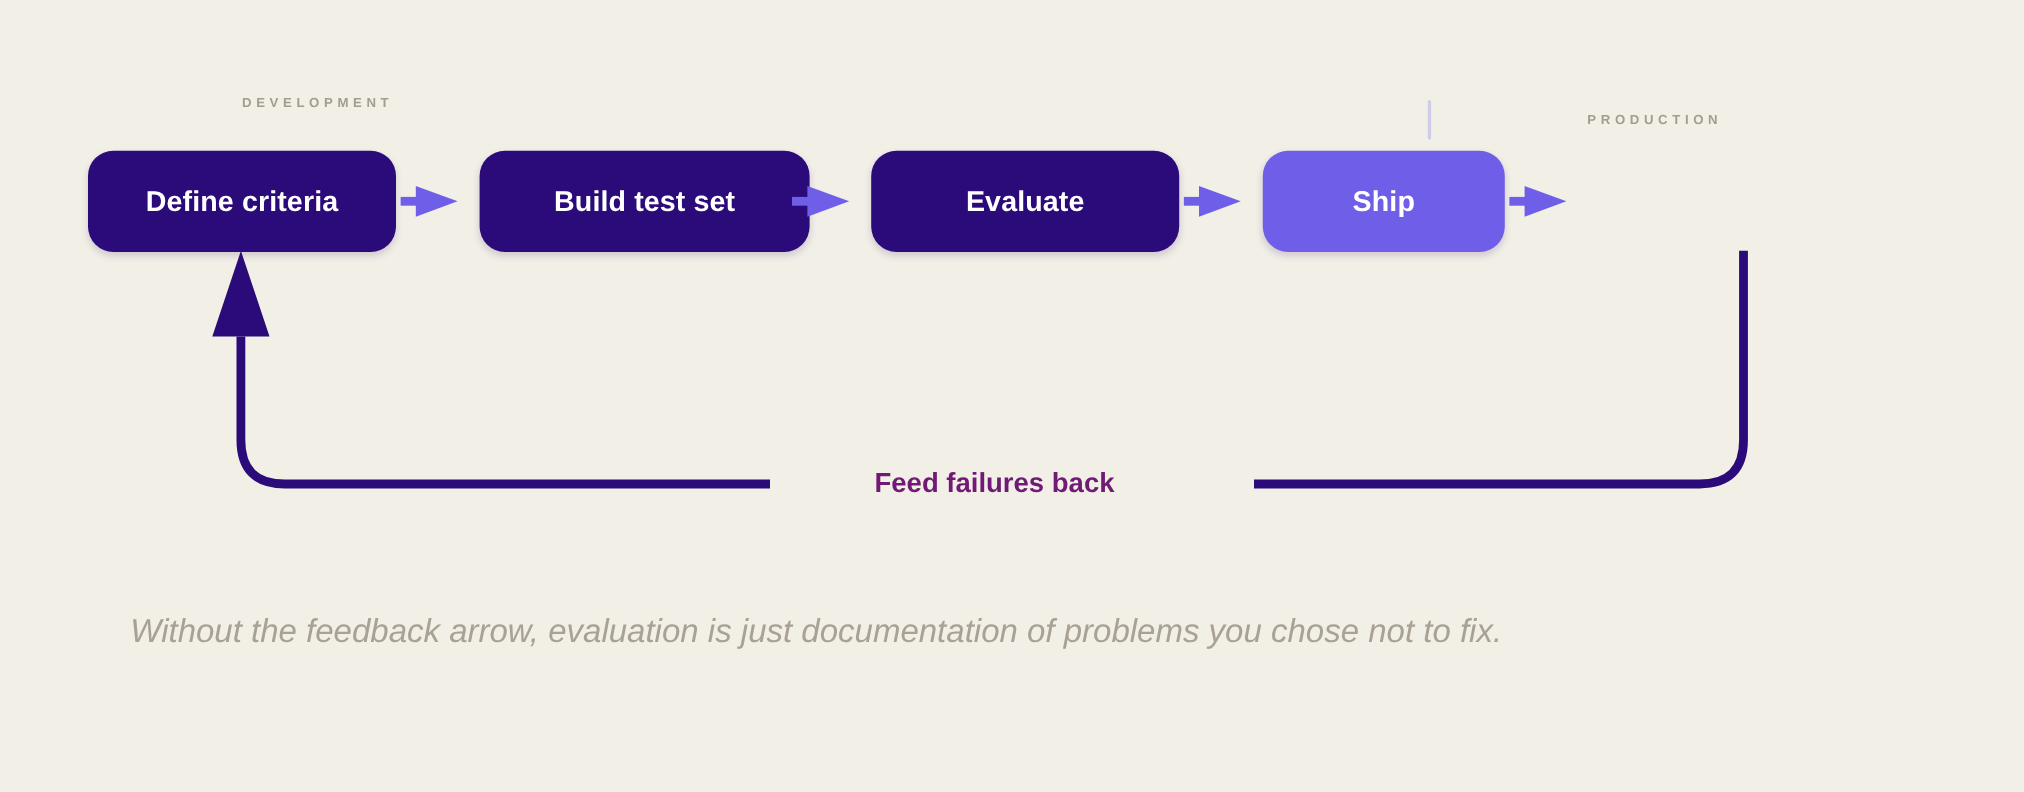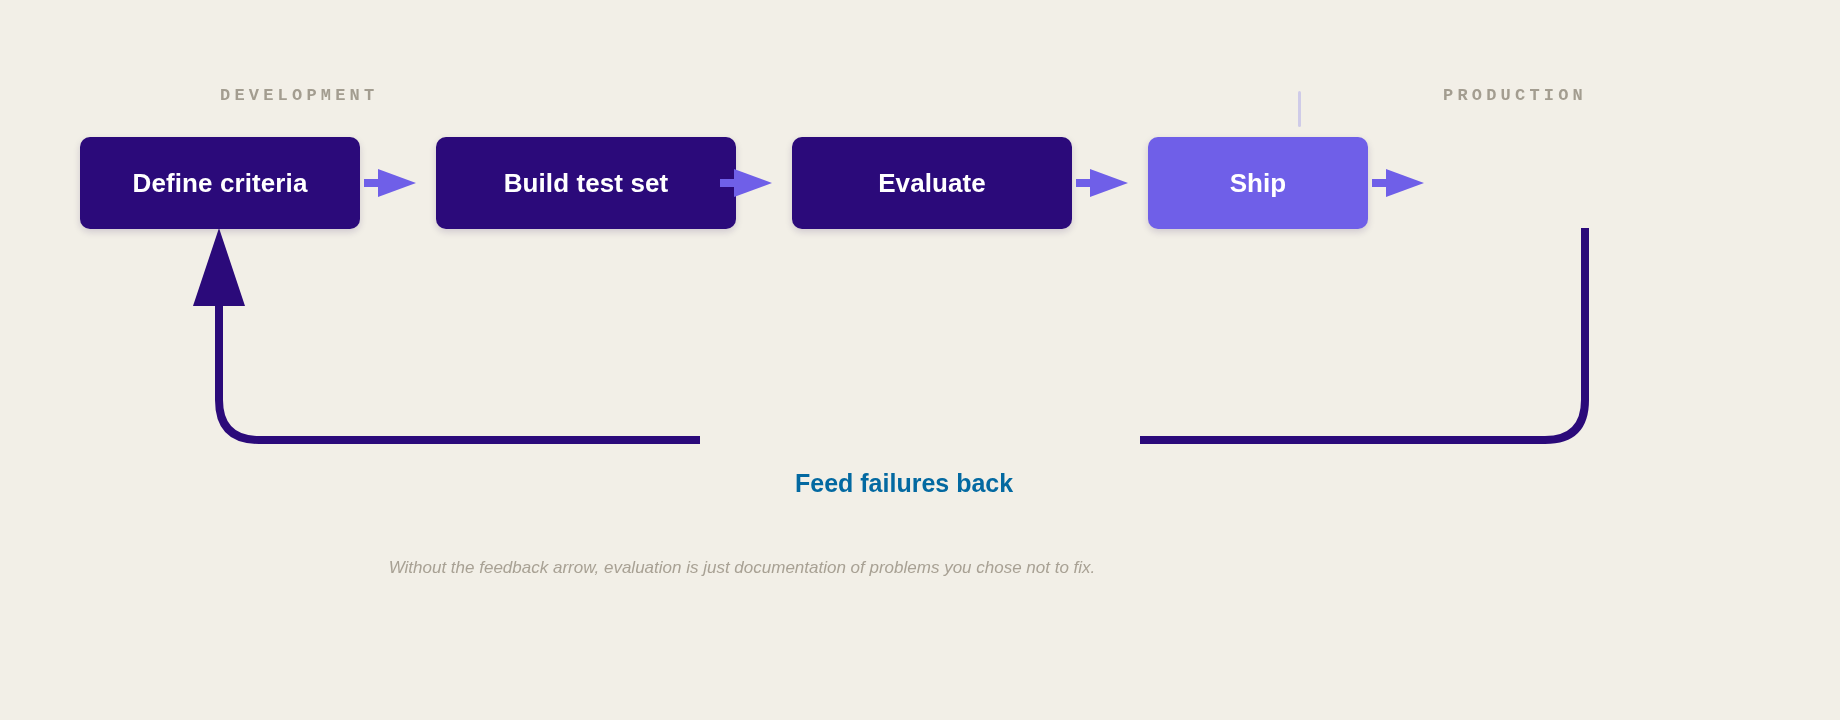--- a/index.html
+++ b/index.html
@@ -7,45 +7,44 @@
     width:1840px;height:720px;
     background:#f2efe7;
     font-family:"Liberation Sans", sans-serif;
     overflow:hidden;
   }
   .canvas{position:relative;width:1840px;height:720px;}
 
   
   .stage-label{
     position:absolute;
-    font-size:17px;
+    font-size:12px;
     font-weight:700;
     letter-spacing:4.2px;
     color:#a39d90;
     white-space:nowrap;
     top:86px;
-    font-family:Liberation Mono, monospace;
   }
   #label-development{left:220px;}
-  #label-production{left:1443px;}
+  #label-production{left:1443px;margin-top:16px;}
 
   
   .divider{
     position:absolute;
     left:1298px;top:91px;
     width:3px;height:36px;
     background:#cfcbe8;
     border-radius:2px;
   }
 
   
   .node{
     position:absolute;
     top:137px;height:92px;
-    border-radius:10px;
+    border-radius:23px;
     display:flex;align-items:center;justify-content:center;
     color:#ffffff;
     font-size:26px;
     font-weight:700;
     letter-spacing:.1px;
     box-shadow:0 3px 7px rgba(40,20,90,.17);
     white-space:nowrap;
   }
   .node.dark{background:#2b0a7a;}
   .node.light{background:#6f5fe8;}
@@ -71,31 +70,30 @@
     position:absolute;
     left:0;top:0;width:1840px;height:720px;
     pointer-events:none;
   }
 
   .loop-label{
     position:absolute;
     left:795px;top:425px;
     font-size:25px;
     font-weight:700;
-    color:#0369a1;
+    color:#701a75;
     white-space:nowrap;
-    margin-top:44px;
   }
 
   
   .caption{
     position:absolute;
     top:558px;left:0;width:1484px;
     text-align:center;
-    font-size:17px;
+    font-size:30px;
     font-style:italic;
     color:#a8a194;
     white-space:nowrap;
   }
 </style>
 </head>
 <body>
 
 <div class="canvas">
 

